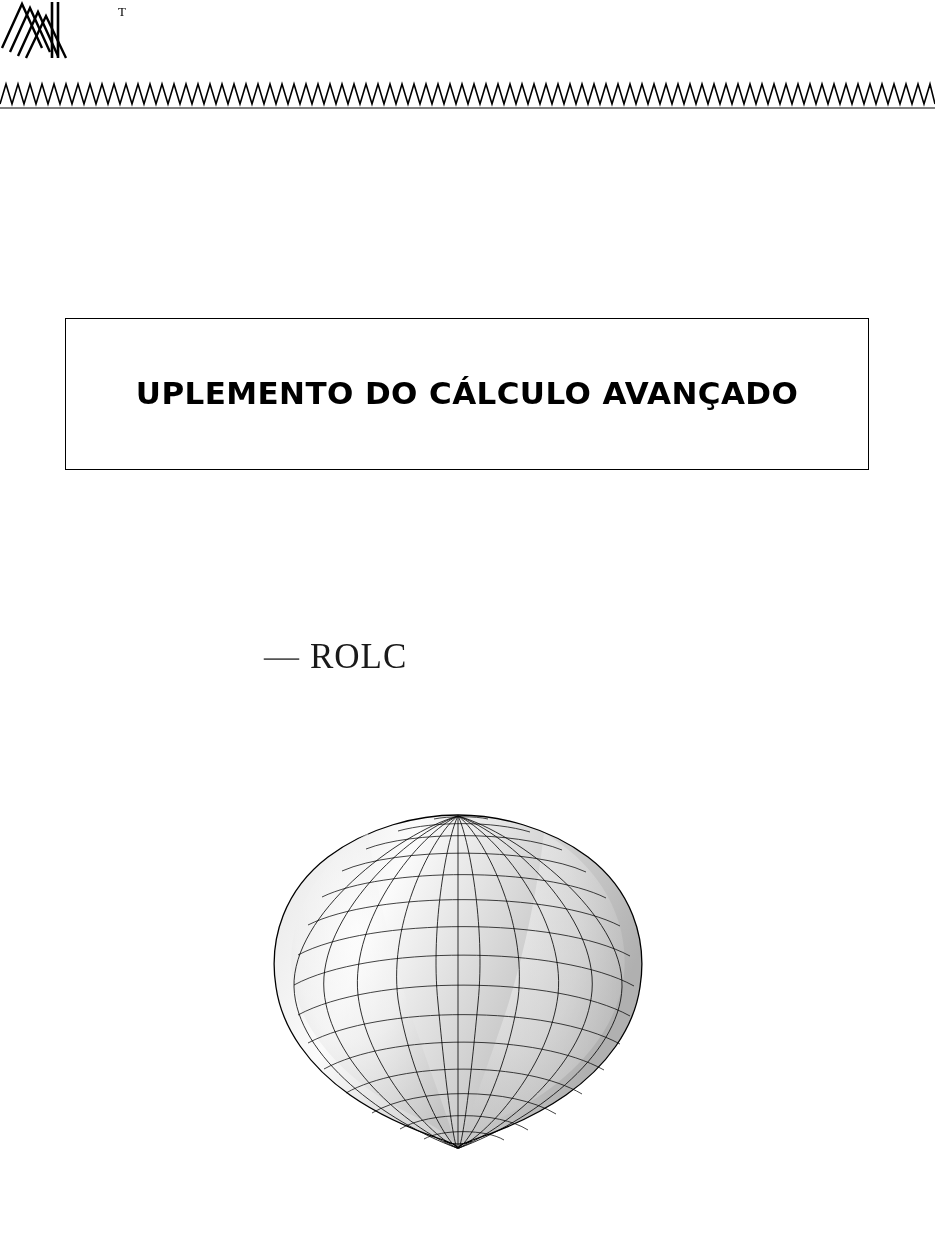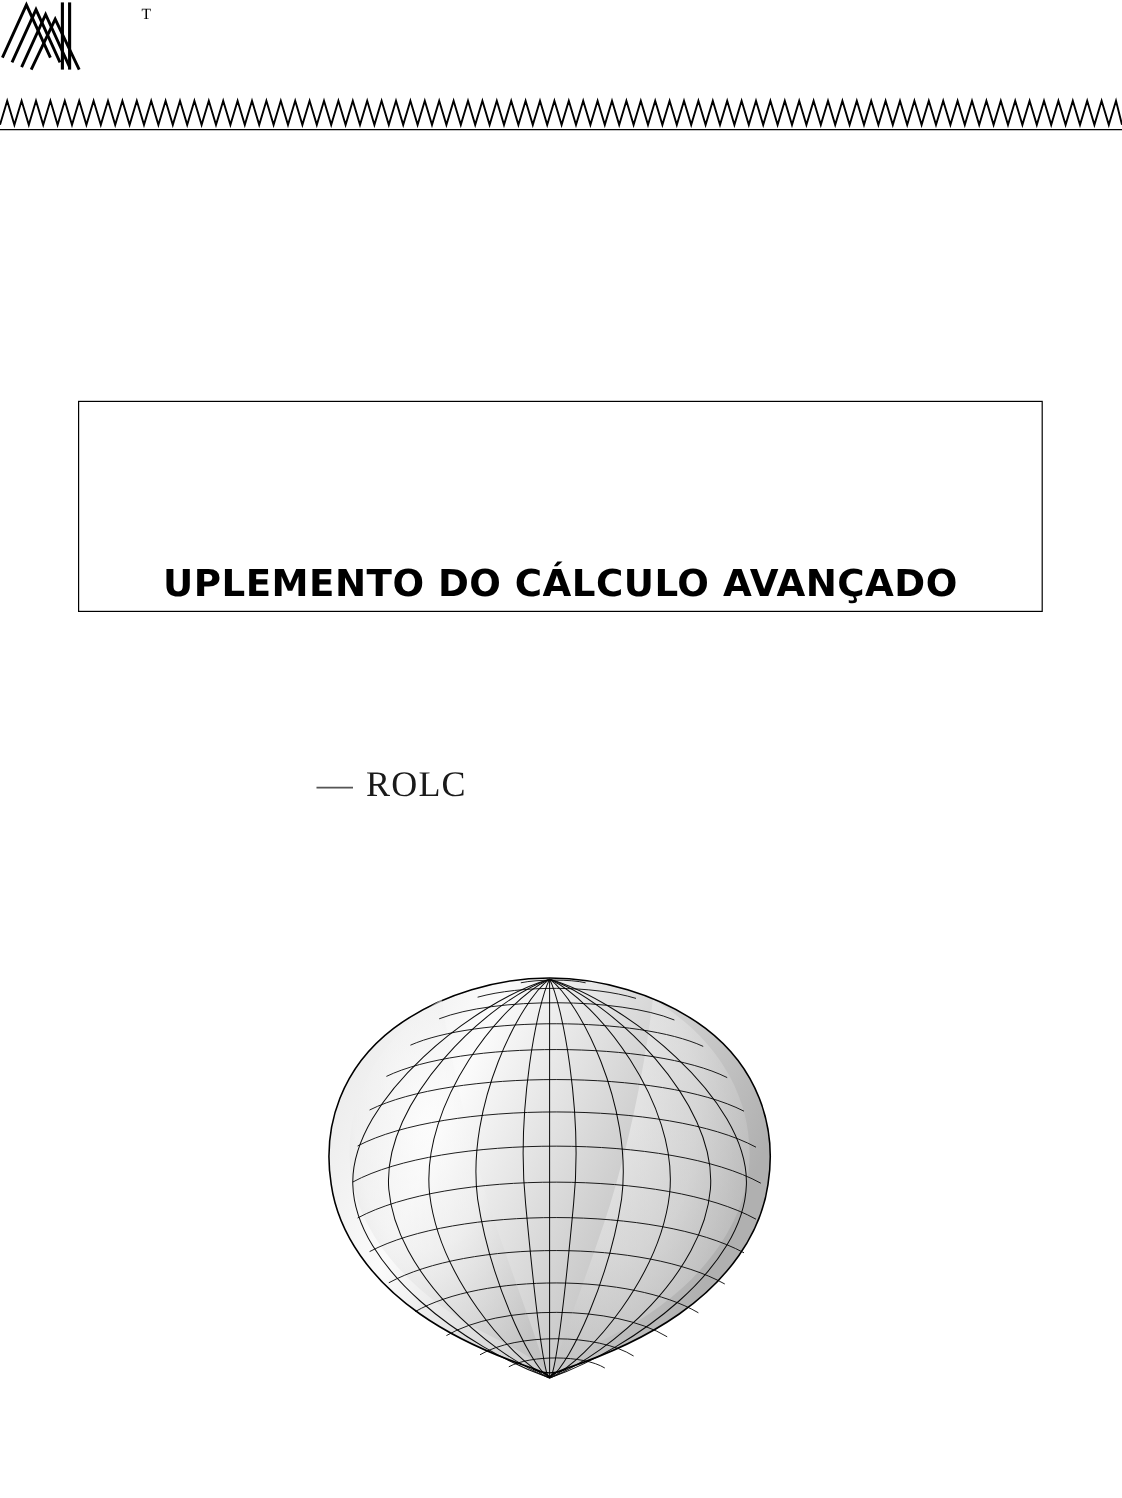--- a/index.html
+++ b/index.html
@@ -45,47 +45,47 @@
     top: 78px;
     left: 0;
     width: 935px;
     height: 34px;
   }
 
   
   .title-box {
     position: absolute;
     left: 65px;
-    top: 334px;
+    top: 318px;
     width: 804px;
-    height: 176px;
+    height: 152px;
     border: 1px solid #000000;
     box-sizing: border-box;
     display: flex;
-    align-items: flex-end;
+    align-items: center;
     justify-content: center;
   }
   .title-text {
     font-family: "DejaVu Sans", sans-serif;
     font-weight: bold;
     font-size: 31px;
     line-height: 1.35;
     text-align: center;
     letter-spacing: 0.4px;
     color: #000;
     padding: 0 24px;
   }
 
   
   .author-line {
     position: absolute;
     left: 264px;
     top: 637px;
     font-family: "Liberation Serif", serif;
-    font-size: 30px;
+    font-size: 35px;
     letter-spacing: 1px;
     color: #1a1a1a;
     white-space: nowrap;
   }
   .author-dash {
     color: #555;
     margin-right: 10px;
   }
 
   

